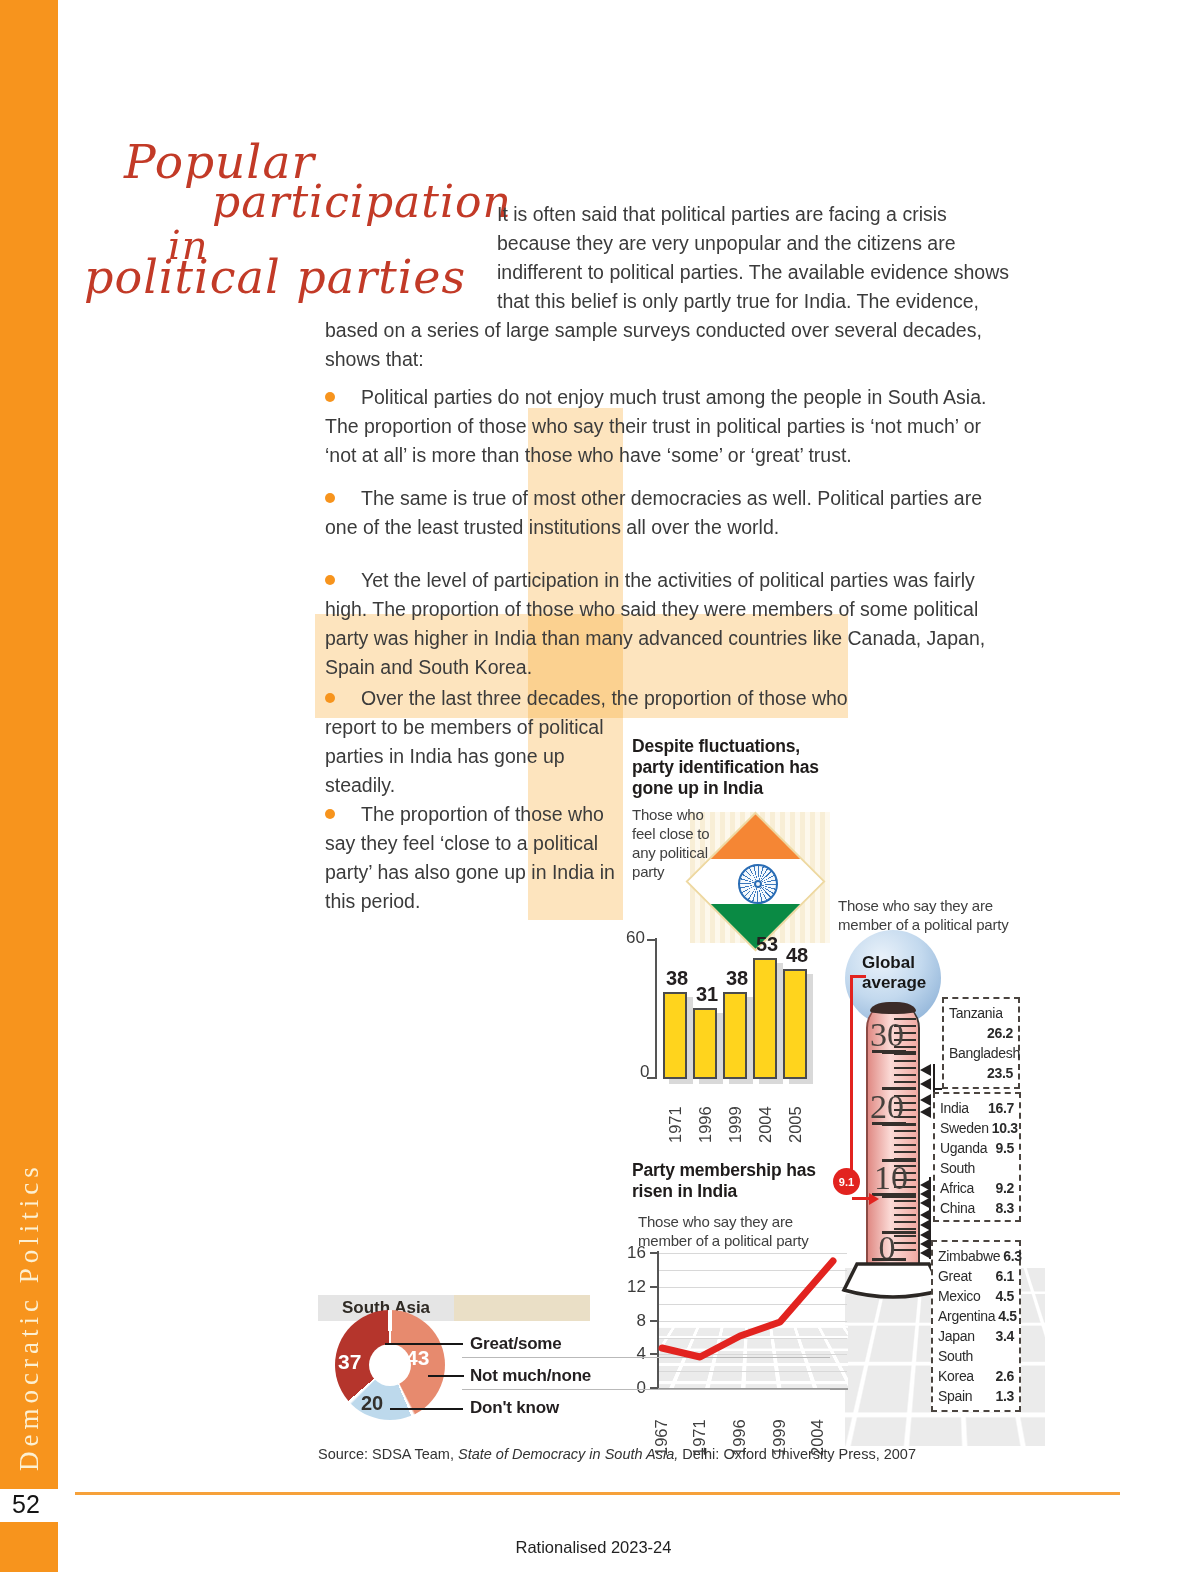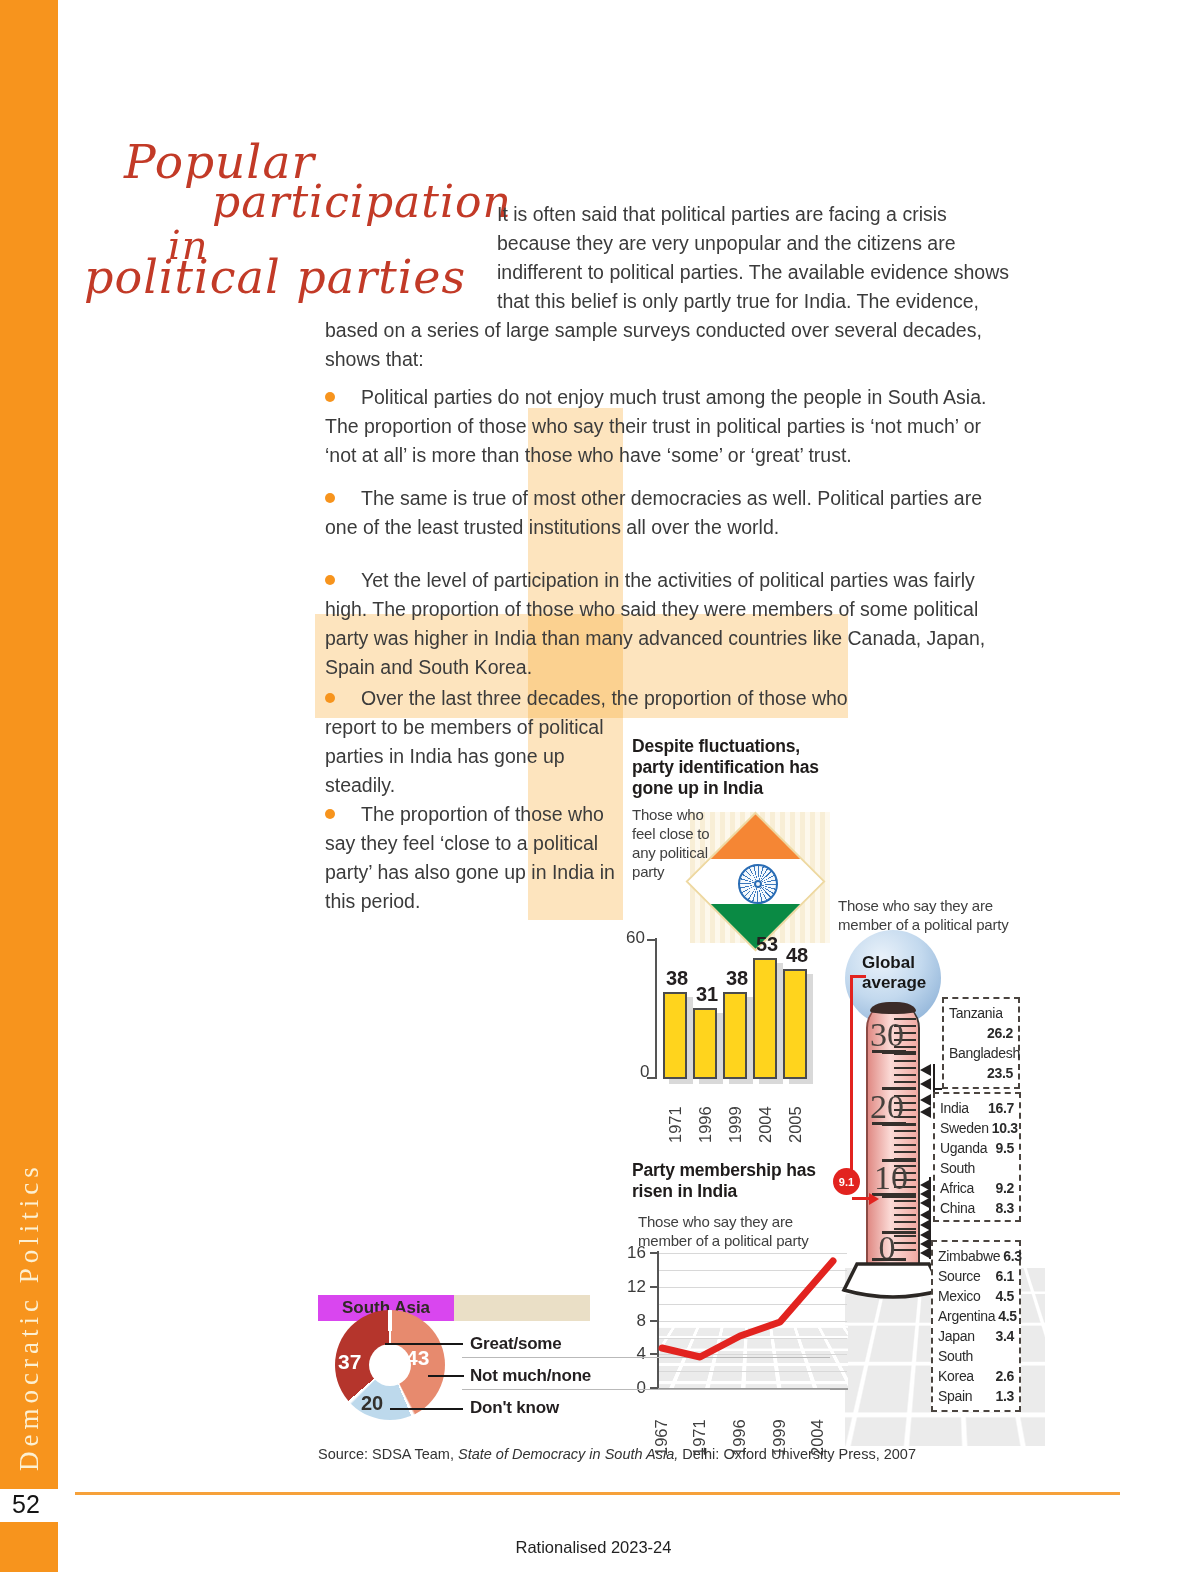--- a/index.html
+++ b/index.html
@@ -115,21 +115,21 @@
     letter-spacing:-0.3px;color:#2b2b2b;padding:4px 5px;box-sizing:border-box;}
   #box1{left:942px;top:997px;width:78px;height:92px;}
   #box2{left:933px;top:1092px;width:88px;height:130px;}
   #box3{left:931px;top:1240px;width:90px;height:172px;}
   .crow{display:flex;justify-content:space-between;align-items:flex-end;}
   .crow .cname{flex:1 1 auto;}
   .crow .cval{font-weight:bold;margin-left:3px;}
   .vrow-name{display:block;}
   .vrow-val{display:block;text-align:right;font-weight:bold;}
   
-  #sa-band-dark{left:318px;top:1295px;width:136px;height:26px;background:#d946ef;display:flex;align-items:center;justify-content:center;
+  #sa-band-dark{left:318px;top:1295px;width:136px;height:26px;background:#e5e5e5;display:flex;align-items:center;justify-content:center;
     font-weight:bold;font-size:17px;color:#2f2a24;z-index:1;}
   #sa-band-light{left:454px;top:1295px;width:136px;height:26px;background:#eadfc6;z-index:0;}
   #donut{left:335px;top:1310px;width:110px;height:110px;border-radius:50%;z-index:1;}
   #donut::after{content:"";position:absolute;left:50%;top:50%;width:42px;height:42px;margin:-21px 0 0 -21px;
     border-radius:50%;background:#fff;}
   .dnum{font-weight:bold;font-size:21px;z-index:2;}
   #dnum-43{left:406px;top:1346px;color:#fff;}
   #dnum-37{left:338px;top:1350px;color:#fff;}
   #dnum-20{left:361px;top:1392px;color:#33302c;font-size:20px;}
   .leader{height:2px;background:#171717;z-index:2;}
@@ -303,21 +303,21 @@
         <span class="cname">China</span>
         <span class="cval">8.3</span>
       </div>
   </div>
   <div class="abs dbox" id="box3">
     <div class="crow">
         <span class="cname">Zimbabwe</span>
         <span class="cval">6.3</span>
       </div>
     <div class="crow">
-        <span class="cname">Source</span>
+        <span class="cname">Great</span>
         <span class="cval">6.1</span>
       </div>
     <div class="crow">
         <span class="cname">Mexico</span>
         <span class="cval">4.5</span>
       </div>
     <div class="crow">
         <span class="cname">Argentina</span>
         <span class="cval">4.5</span>
       </div>

